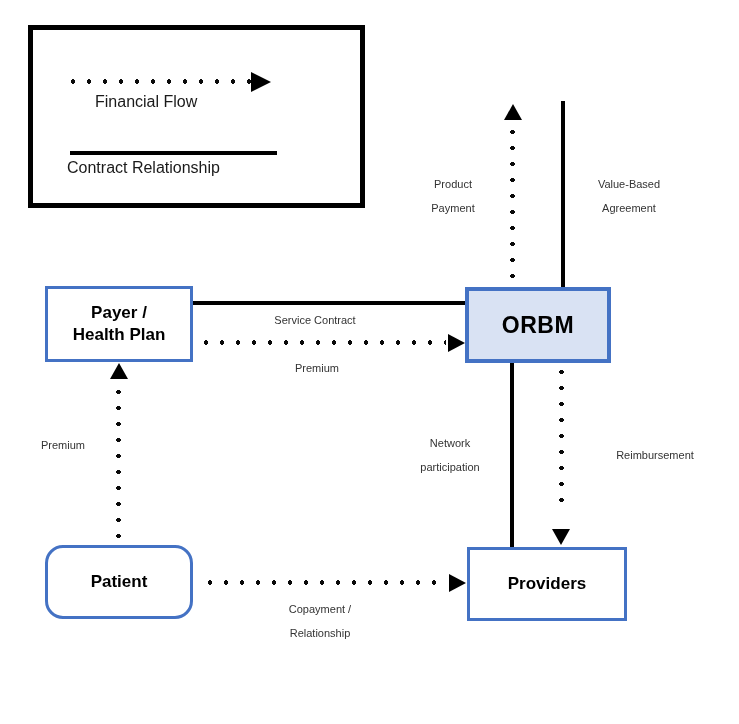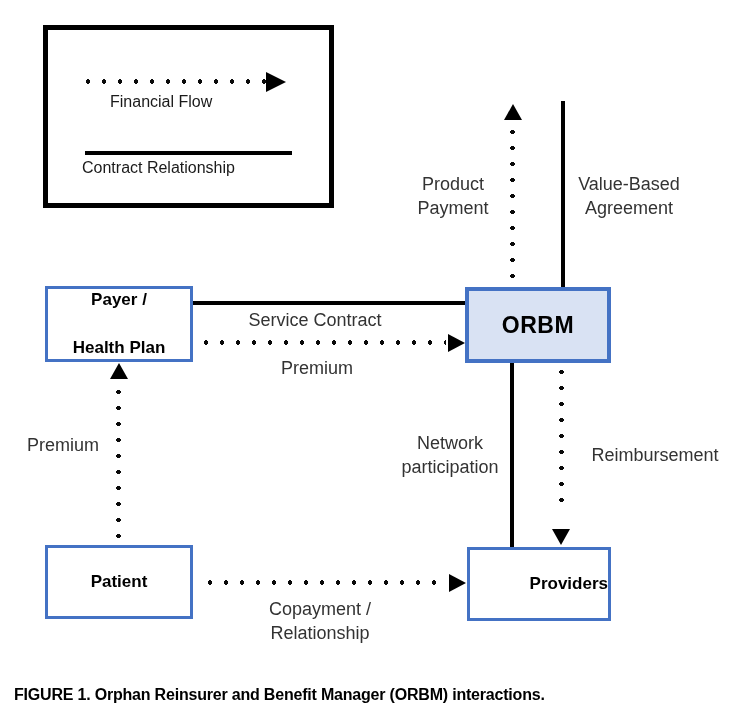--- a/index.html
+++ b/index.html
@@ -89,21 +89,21 @@
     border-bottom: 16px solid #000000;
   }
   .tri-down {
     border-left: 9px solid transparent;
     border-right: 9px solid transparent;
     border-top: 16px solid #000000;
   }
   
   .edge-label {
     position: absolute;
-    font-size: 18px;
+    font-size: 11px;
     line-height: 24px;
     color: #333333;
     text-align: center;
     white-space: nowrap;
   }
   .edge-label span { display: block; }
   .legend-label {
     position: absolute;
     font-size: 16px;
     color: #1a1a1a;
@@ -119,21 +119,21 @@
     font-size: 16px;
     letter-spacing: -0.2px;
     color: #000000;
   }
 </style>
 </head>
 <body>
 
 <div id="canvas">
 
-  <div class="legend" style="left:43px; top:25px; width:291px; height:183px;">
+  <div class="legend" style="left:28px; top:25px; width:337px; height:183px;">
     <div class="dot-h" style="left:30px; top:49px; width:188px;"></div>
     <div class="tri tri-right big" style="left:218px; top:42px;"></div>
     <div class="legend-label" style="left:62px; top:63px;">Financial Flow</div>
     <div class="solid" style="left:37px; top:121px; width:207px; height:4px;"></div>
     <div class="legend-label" style="left:34px; top:129px;">Contract Relationship</div>
   </div>
 
   <div class="solid" style="left:561px; top:101px; width:4px; height:187px;"></div>
   <div class="dot-v" style="left:510px; top:122px; height:165px;"></div>
   <div class="tri tri-up" style="left:504px; top:104px;"></div>
@@ -166,32 +166,31 @@
   <div class="edge-label" style="left:590px; top:443px; width:130px;">Reimbursement</div>
 
   <div class="dot-h" style="left:200px; top:580px; width:246px;"></div>
   <div class="tri tri-right" style="left:449px; top:574px;"></div>
   <div class="edge-label" style="left:250px; top:597px; width:140px;">
     <span>Copayment /</span>
     <span>Relationship</span>
   </div>
 
 
-  <div class="node" style="left:45px; top:286px; width:148px; height:76px;justify-content:space-between;">
+  <div class="node" style="left:45px; top:286px; width:148px; height:76px;">
     <span>Payer /</span>
     <span>Health Plan</span>
   </div>
 
   <div class="node orbm" style="left:465px; top:287px; width:146px; height:76px;">
     <span>ORBM</span>
   </div>
 
-  <div class="node" style="left:45px; top:545px; width:148px; height:74px;">
+  <div class="node" style="left:45px; top:545px; width:148px; height:74px;border-radius:18px;">
     <span>Patient</span>
   </div>
 
-  <div class="node" style="left:467px; top:547px; width:144px; height:74px;align-items:flex-end;">
+  <div class="node" style="left:467px; top:547px; width:160px; height:74px;">
     <span>Providers</span>
   </div>
 
-  <div class="caption">FIGURE 1. Orphan Reinsurer and Benefit Manager (ORBM) interactions.</div>
 
 </div>
 
 </body></html>

